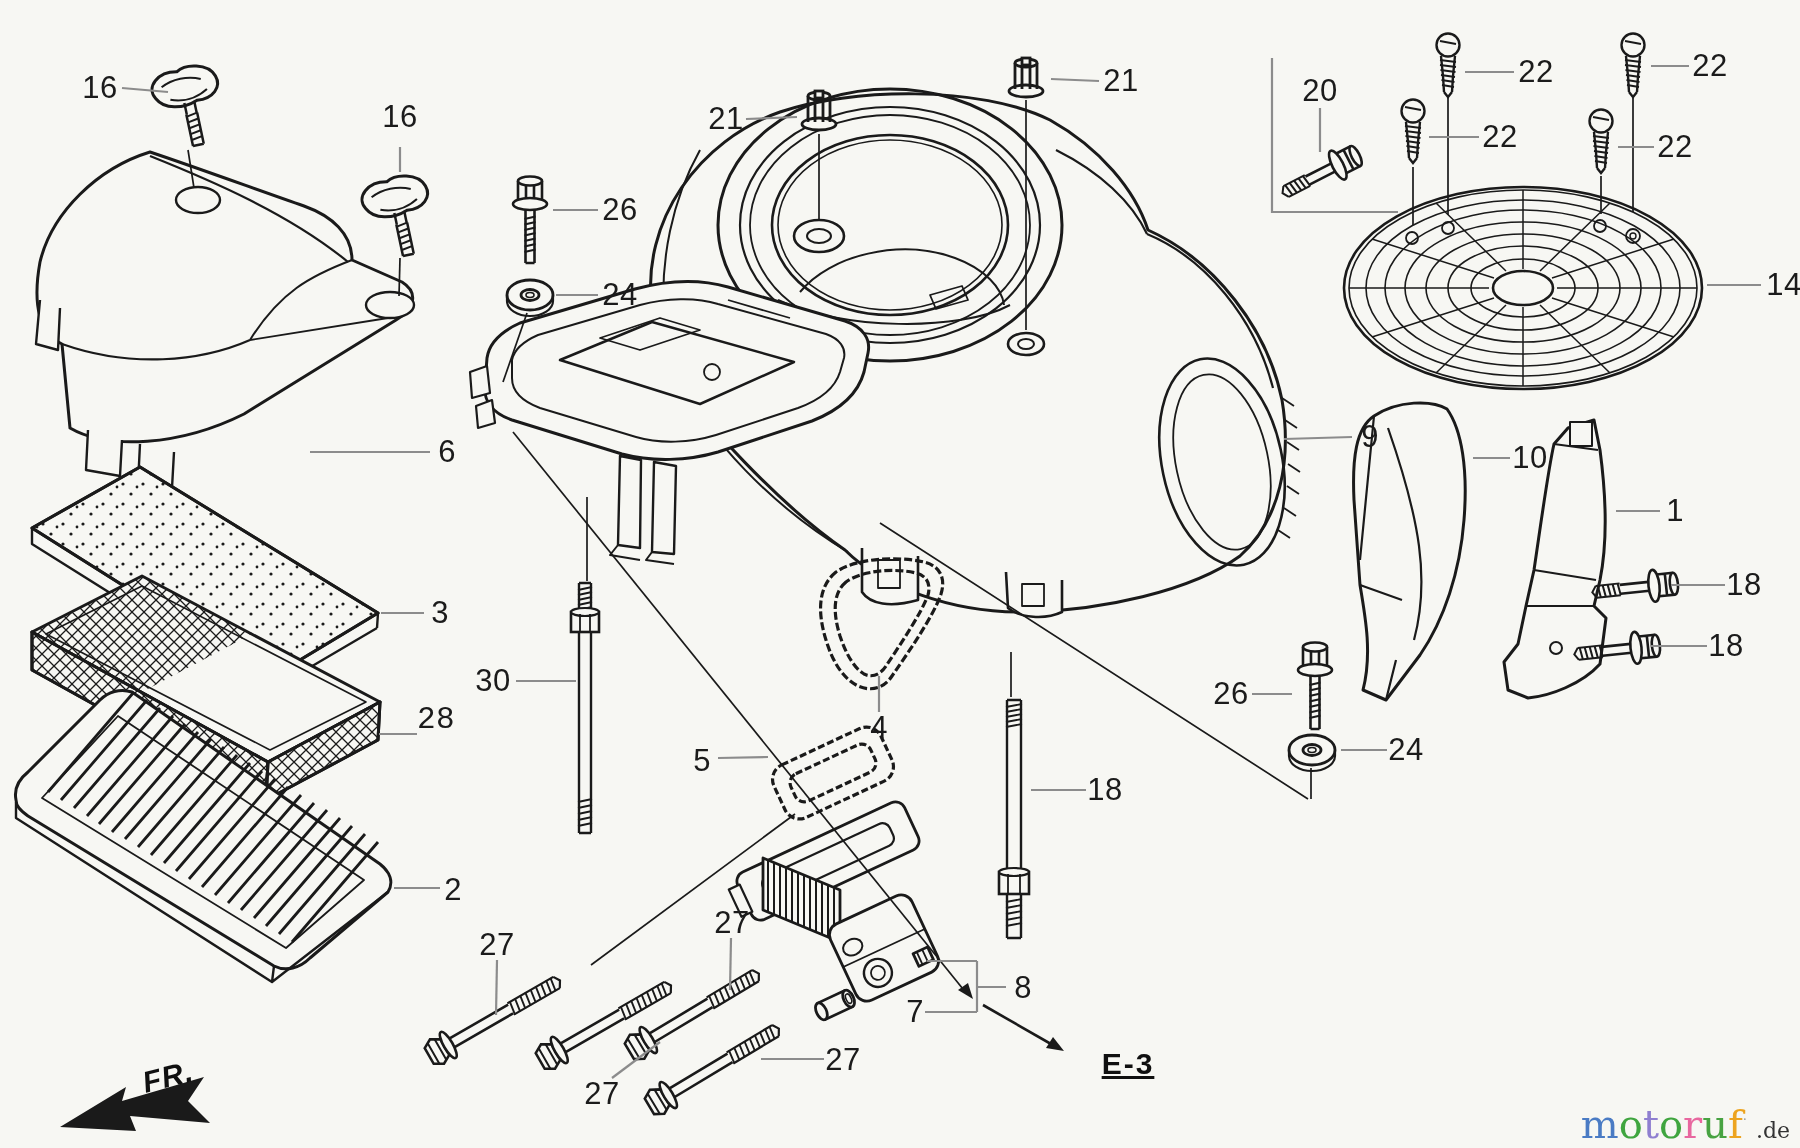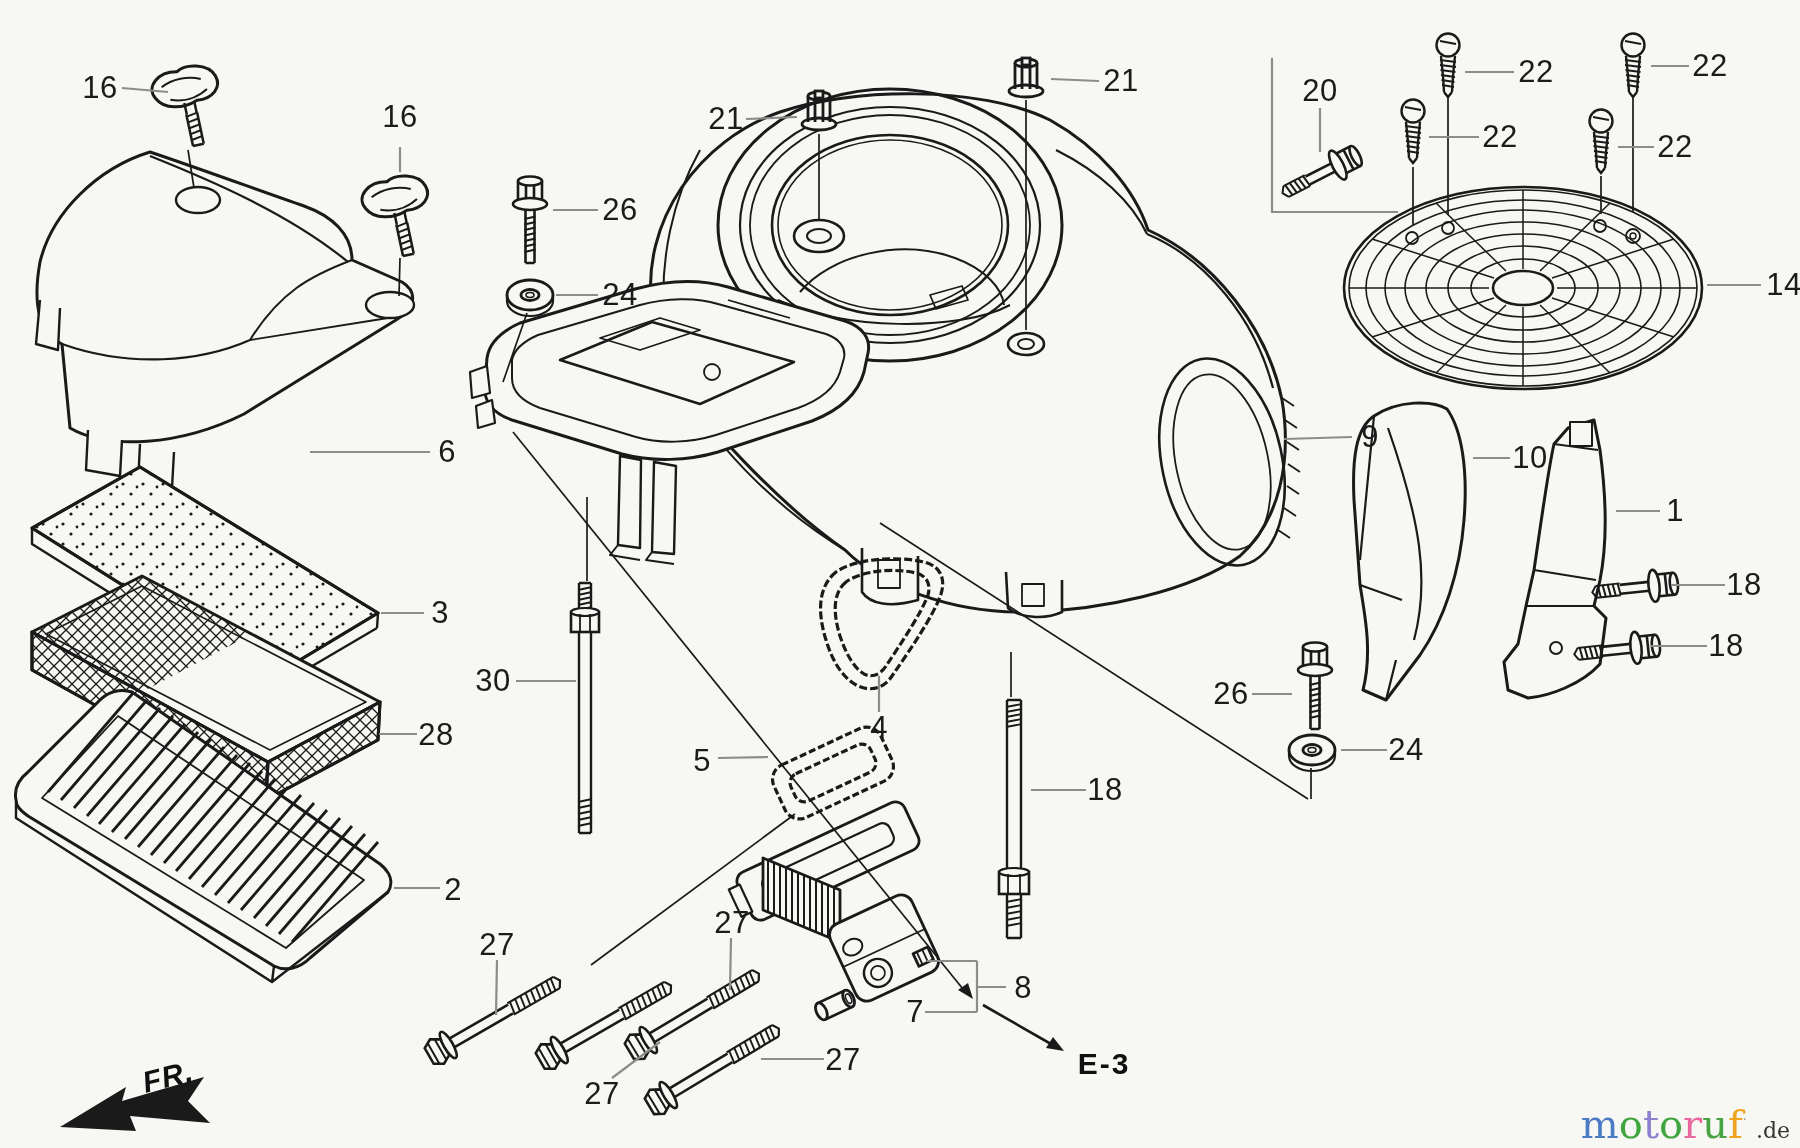--- a/index.html
+++ b/index.html
@@ -380,36 +380,36 @@
     <path d="M 1654,147 L 1618,147"></path>
     <path d="M 1761,285 L 1707,285"></path>
   </g>
 
   <g>
     <polygon points="60,1127 126,1087 122,1101 204,1077 188,1101 210,1123 130,1116 136,1131" fill="#1a1a1a" stroke="none"></polygon>
   </g>
 </svg>
 
 <div class="marker" id="front-marker" style="left:168px;top:1077px;">FR.</div>
-<div class="marker" id="page-ref" style="left:1104px;top:1064px;">E-3</div>
+<div class="marker" id="page-ref" style="left:1128px;top:1064px;text-decoration:underline;">E-3</div>
 
 <div class="watermark">
   <span id="wm-letters"><span style="color: rgb(74, 123, 196);">m</span><span style="color: rgb(63, 165, 63);">o</span><span style="color: rgb(143, 127, 208);">t</span><span style="color: rgb(63, 165, 63);">o</span><span style="color: rgb(232, 103, 159);">r</span><span style="color: rgb(72, 163, 66);">u</span><span style="color: rgb(237, 164, 31);">f</span></span><span class="mark">·</span><span class="suffix" style="color: rgb(51, 51, 51);">.de</span>
 </div>
 
 <div id="labels-layer">
       <div class="part-label" style="left: 100px; top: 88px;">16</div>
       <div class="part-label" style="left: 400px; top: 117px;">16</div>
       <div class="part-label" style="left: 620px; top: 210px;">26</div>
       <div class="part-label" style="left: 620px; top: 295px;">24</div>
       <div class="part-label" style="left: 726px; top: 119px;">21</div>
       <div class="part-label" style="left: 1121px; top: 81px;">21</div>
       <div class="part-label" style="left: 447px; top: 452px;">6</div>
       <div class="part-label" style="left: 440px; top: 613px;">3</div>
-      <div class="part-label" style="left: 436px; top: 735px;">28</div>
+      <div class="part-label" style="left: 436px; top: 719px; font-family: Liberation Mono, monospace;">28</div>
       <div class="part-label" style="left: 453px; top: 890px;">2</div>
       <div class="part-label" style="left: 493px; top: 681px;">30</div>
       <div class="part-label" style="left: 702px; top: 761px;">5</div>
       <div class="part-label" style="left: 879px; top: 728px;">4</div>
       <div class="part-label" style="left: 1105px; top: 790px;">18</div>
       <div class="part-label" style="left: 497px; top: 945px;">27</div>
       <div class="part-label" style="left: 732px; top: 923px;">27</div>
       <div class="part-label" style="left: 602px; top: 1094px;">27</div>
       <div class="part-label" style="left: 843px; top: 1060px;">27</div>
       <div class="part-label" style="left: 915px; top: 1012px;">7</div>

